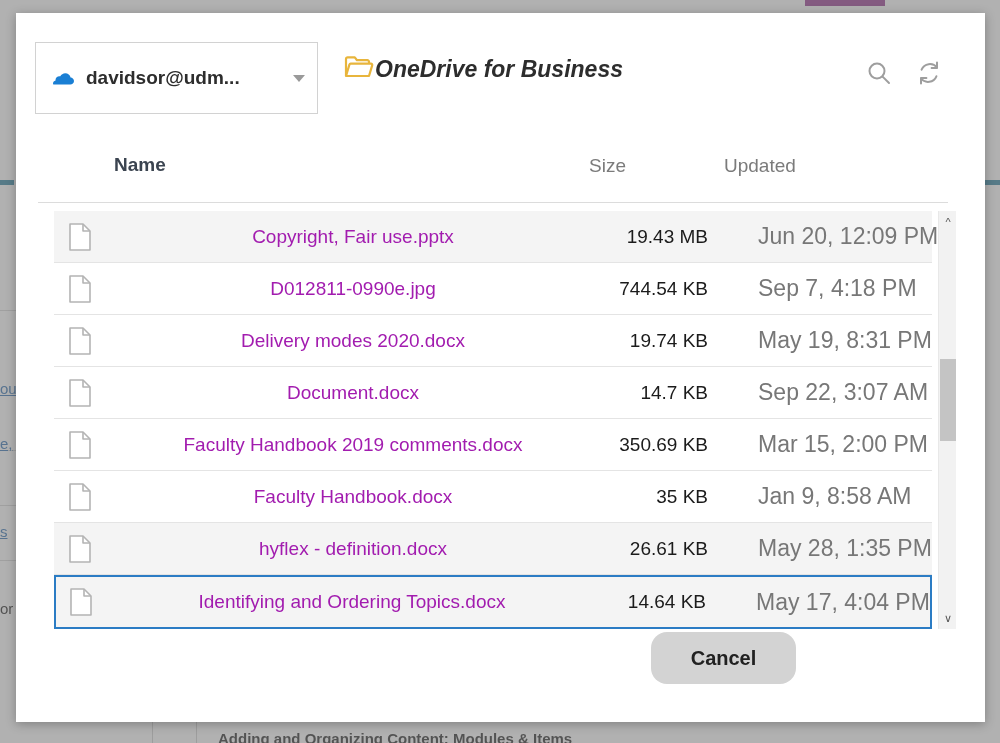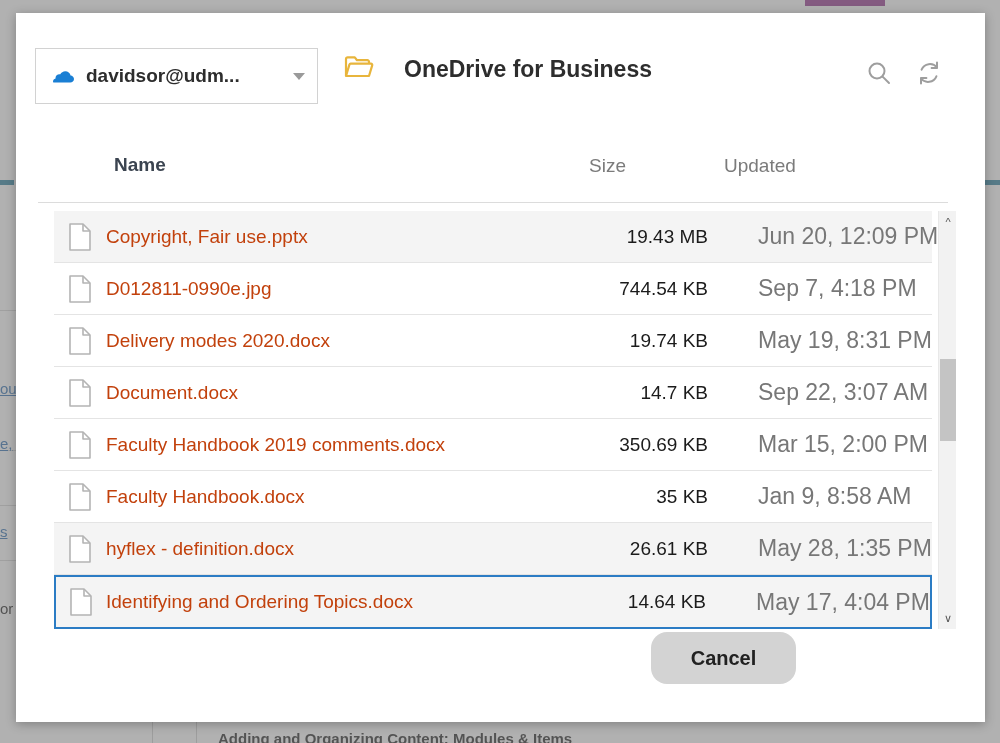--- a/index.html
+++ b/index.html
@@ -77,22 +77,22 @@
   }
 
   
   .dialog-header {
     position: absolute;
     left: 0; top: 0;
     width: 100%; height: 112px;
   }
   .account-select {
     position: absolute;
-    left: 19px; top: 35px;
-    width: 283px; height: 56px;
+    left: 19px; top: 29px;
+    width: 283px; height: 72px;
     border: 1px solid #d2d2d2;
     background: #fff;
     display: flex;
     align-items: center;
     padding: 0 12px 0 16px;
     cursor: pointer;
   }
   .onedrive-cloud { width: 24px; height: 16px; flex: 0 0 auto; }
   .account-email {
     flex: 1 1 auto;
@@ -110,21 +110,22 @@
     border-top: 7px solid #9a9a9a;
     flex: 0 0 auto;
     margin-left: 6px;
   }
 
   .folder-title-wrap {
     position: absolute;
     left: 328px; top: 42px;
     display: flex;
     align-items: center;
-    gap: 30px;
+    gap: 1px;
+    font-style: italic;
   }
   .folder-title {
     font-size: 23px;
     font-weight: bold;
     color: #2d2d2d;
     white-space: nowrap;
   }
 
   .header-actions {
     position: absolute;
@@ -179,23 +180,24 @@
   .file-row.selected {
     background: #f4f4f4;
     border: 2px solid #2b7cc4;
     width: 878px;
     height: 54px;
   }
   .file-icon { width: 52px; flex: 0 0 auto; text-align: center; line-height: 0; }
   .file-name {
     flex: 1 1 auto;
     font-size: 19px;
-    color: #c2410c;
+    color: #a21caf;
     white-space: nowrap;
     overflow: hidden;
+    text-align: center;
   }
   .file-size {
     width: 114px; flex: 0 0 auto;
     text-align: right;
     font-size: 19px;
     color: #1b1b1b;
     padding-right: 6px;
   }
   .file-date {
     width: 218px; flex: 0 0 auto;

